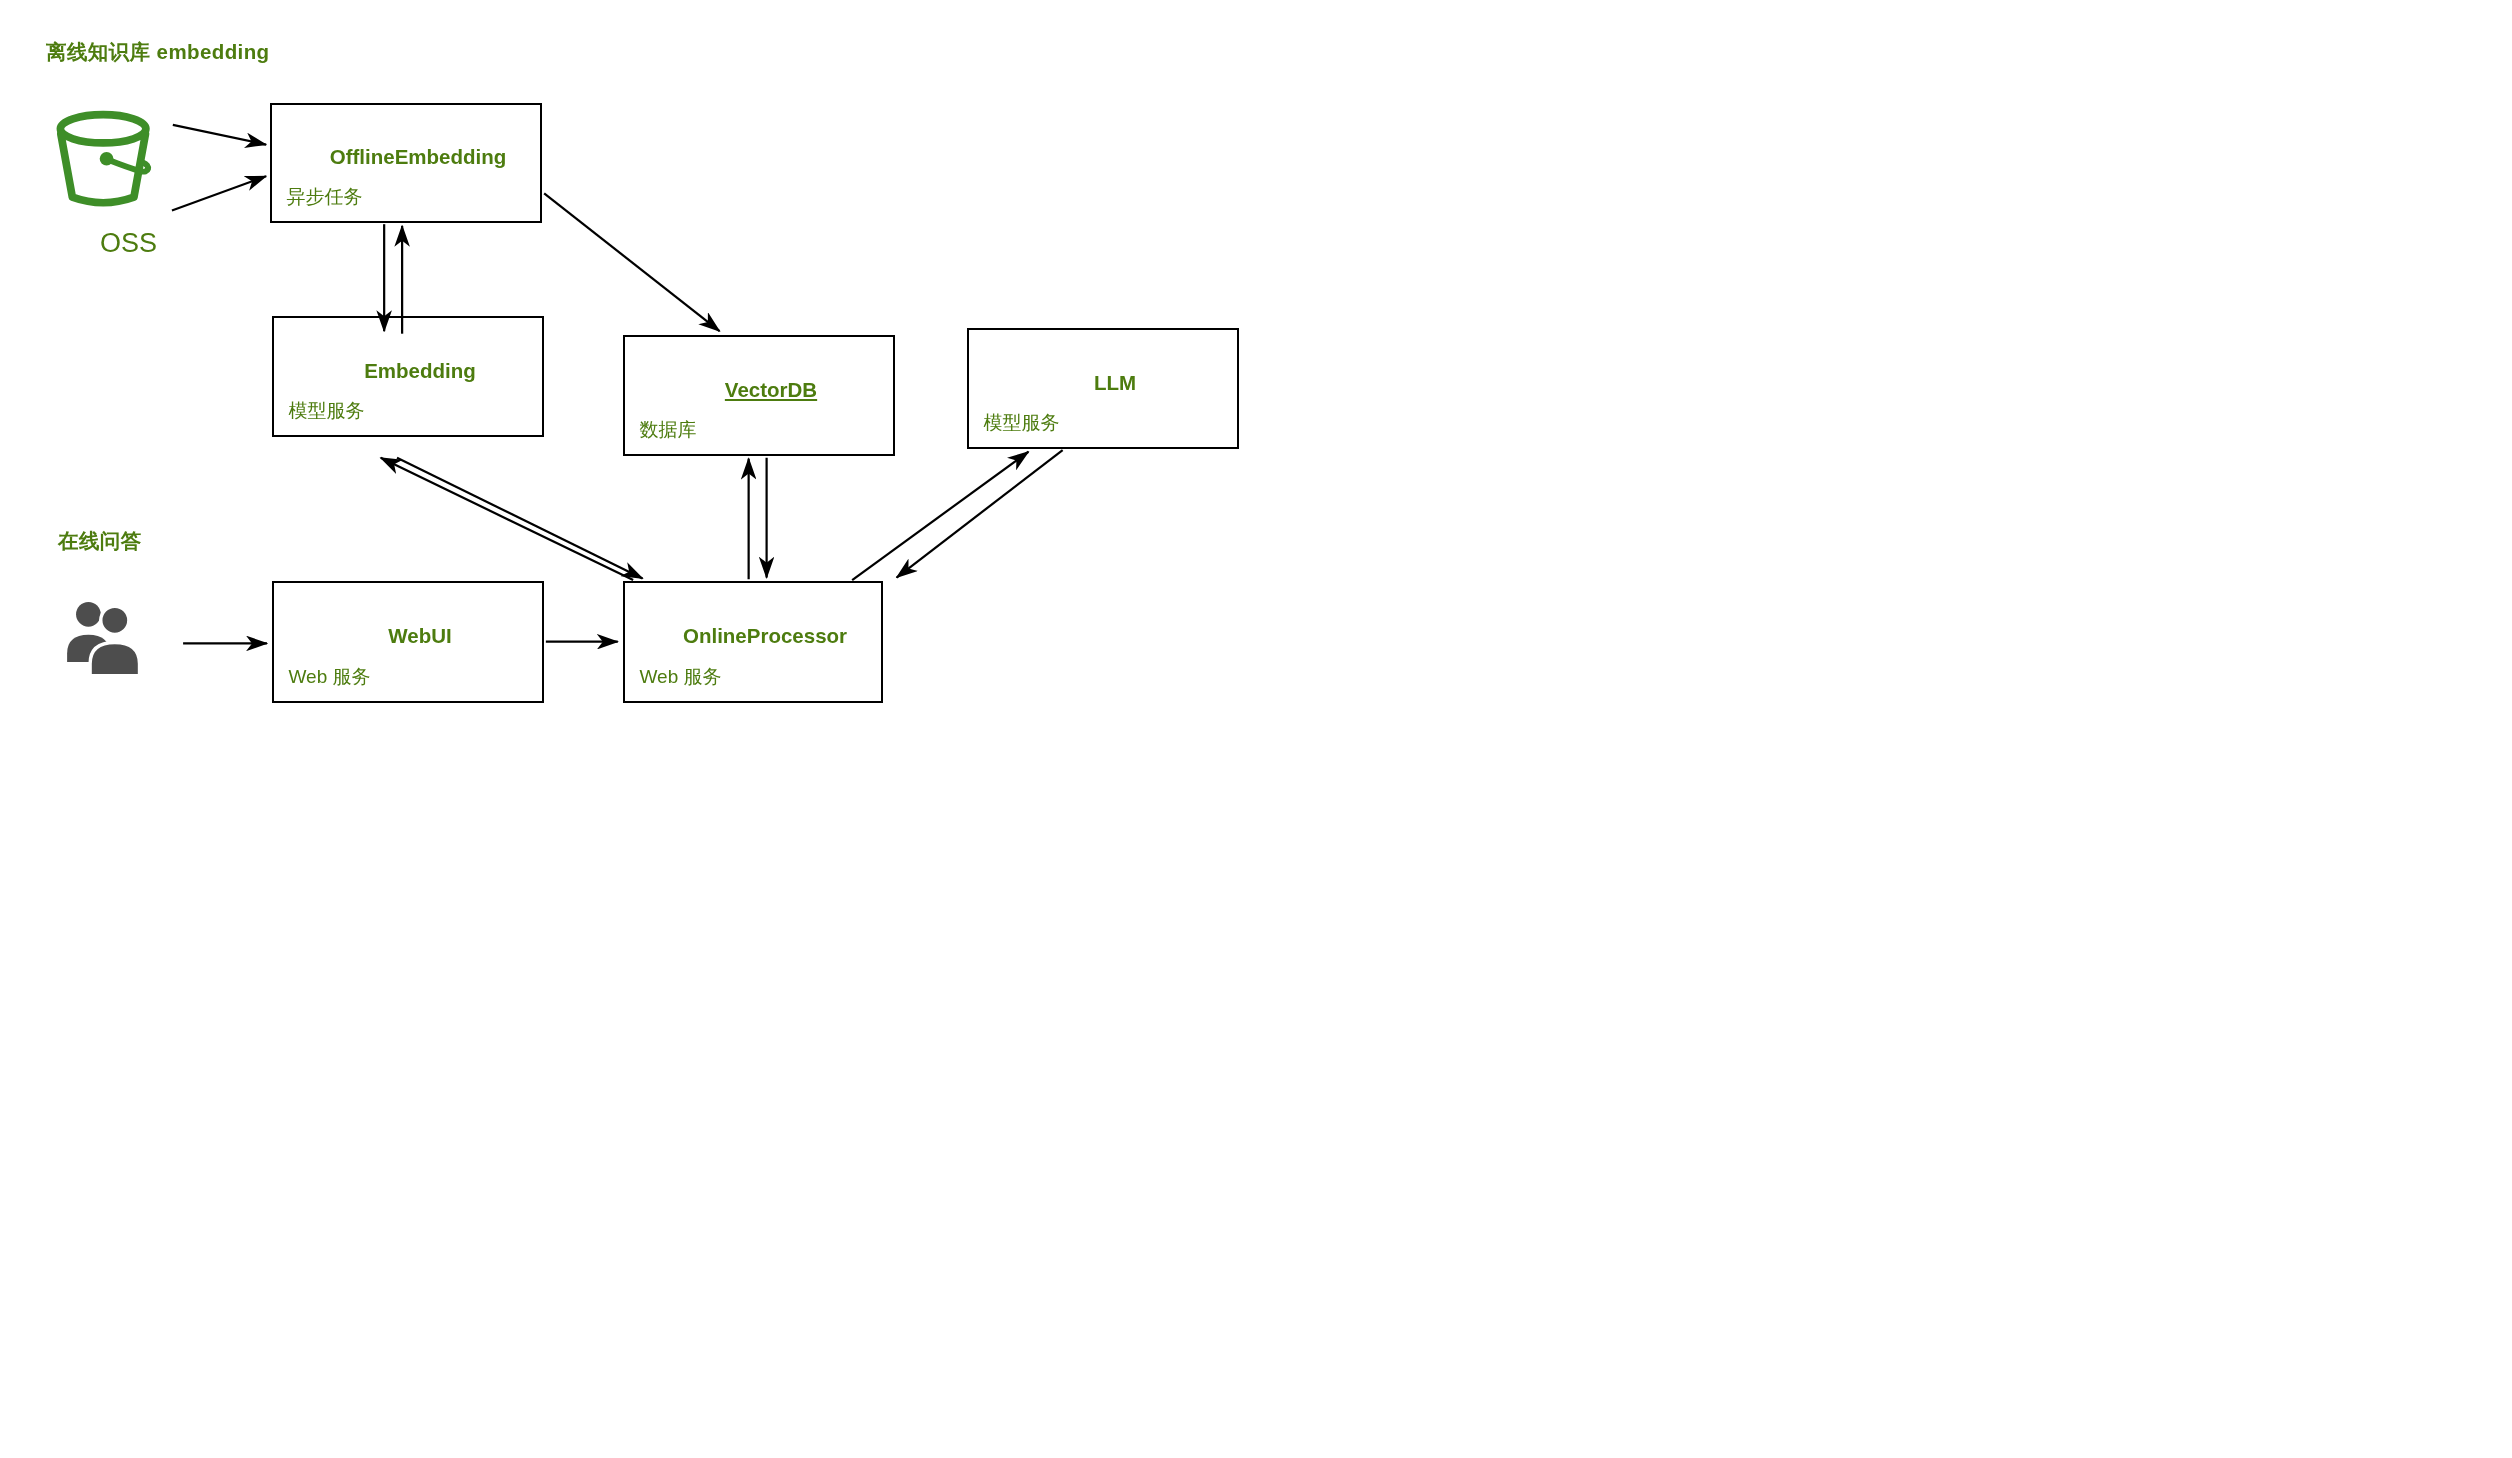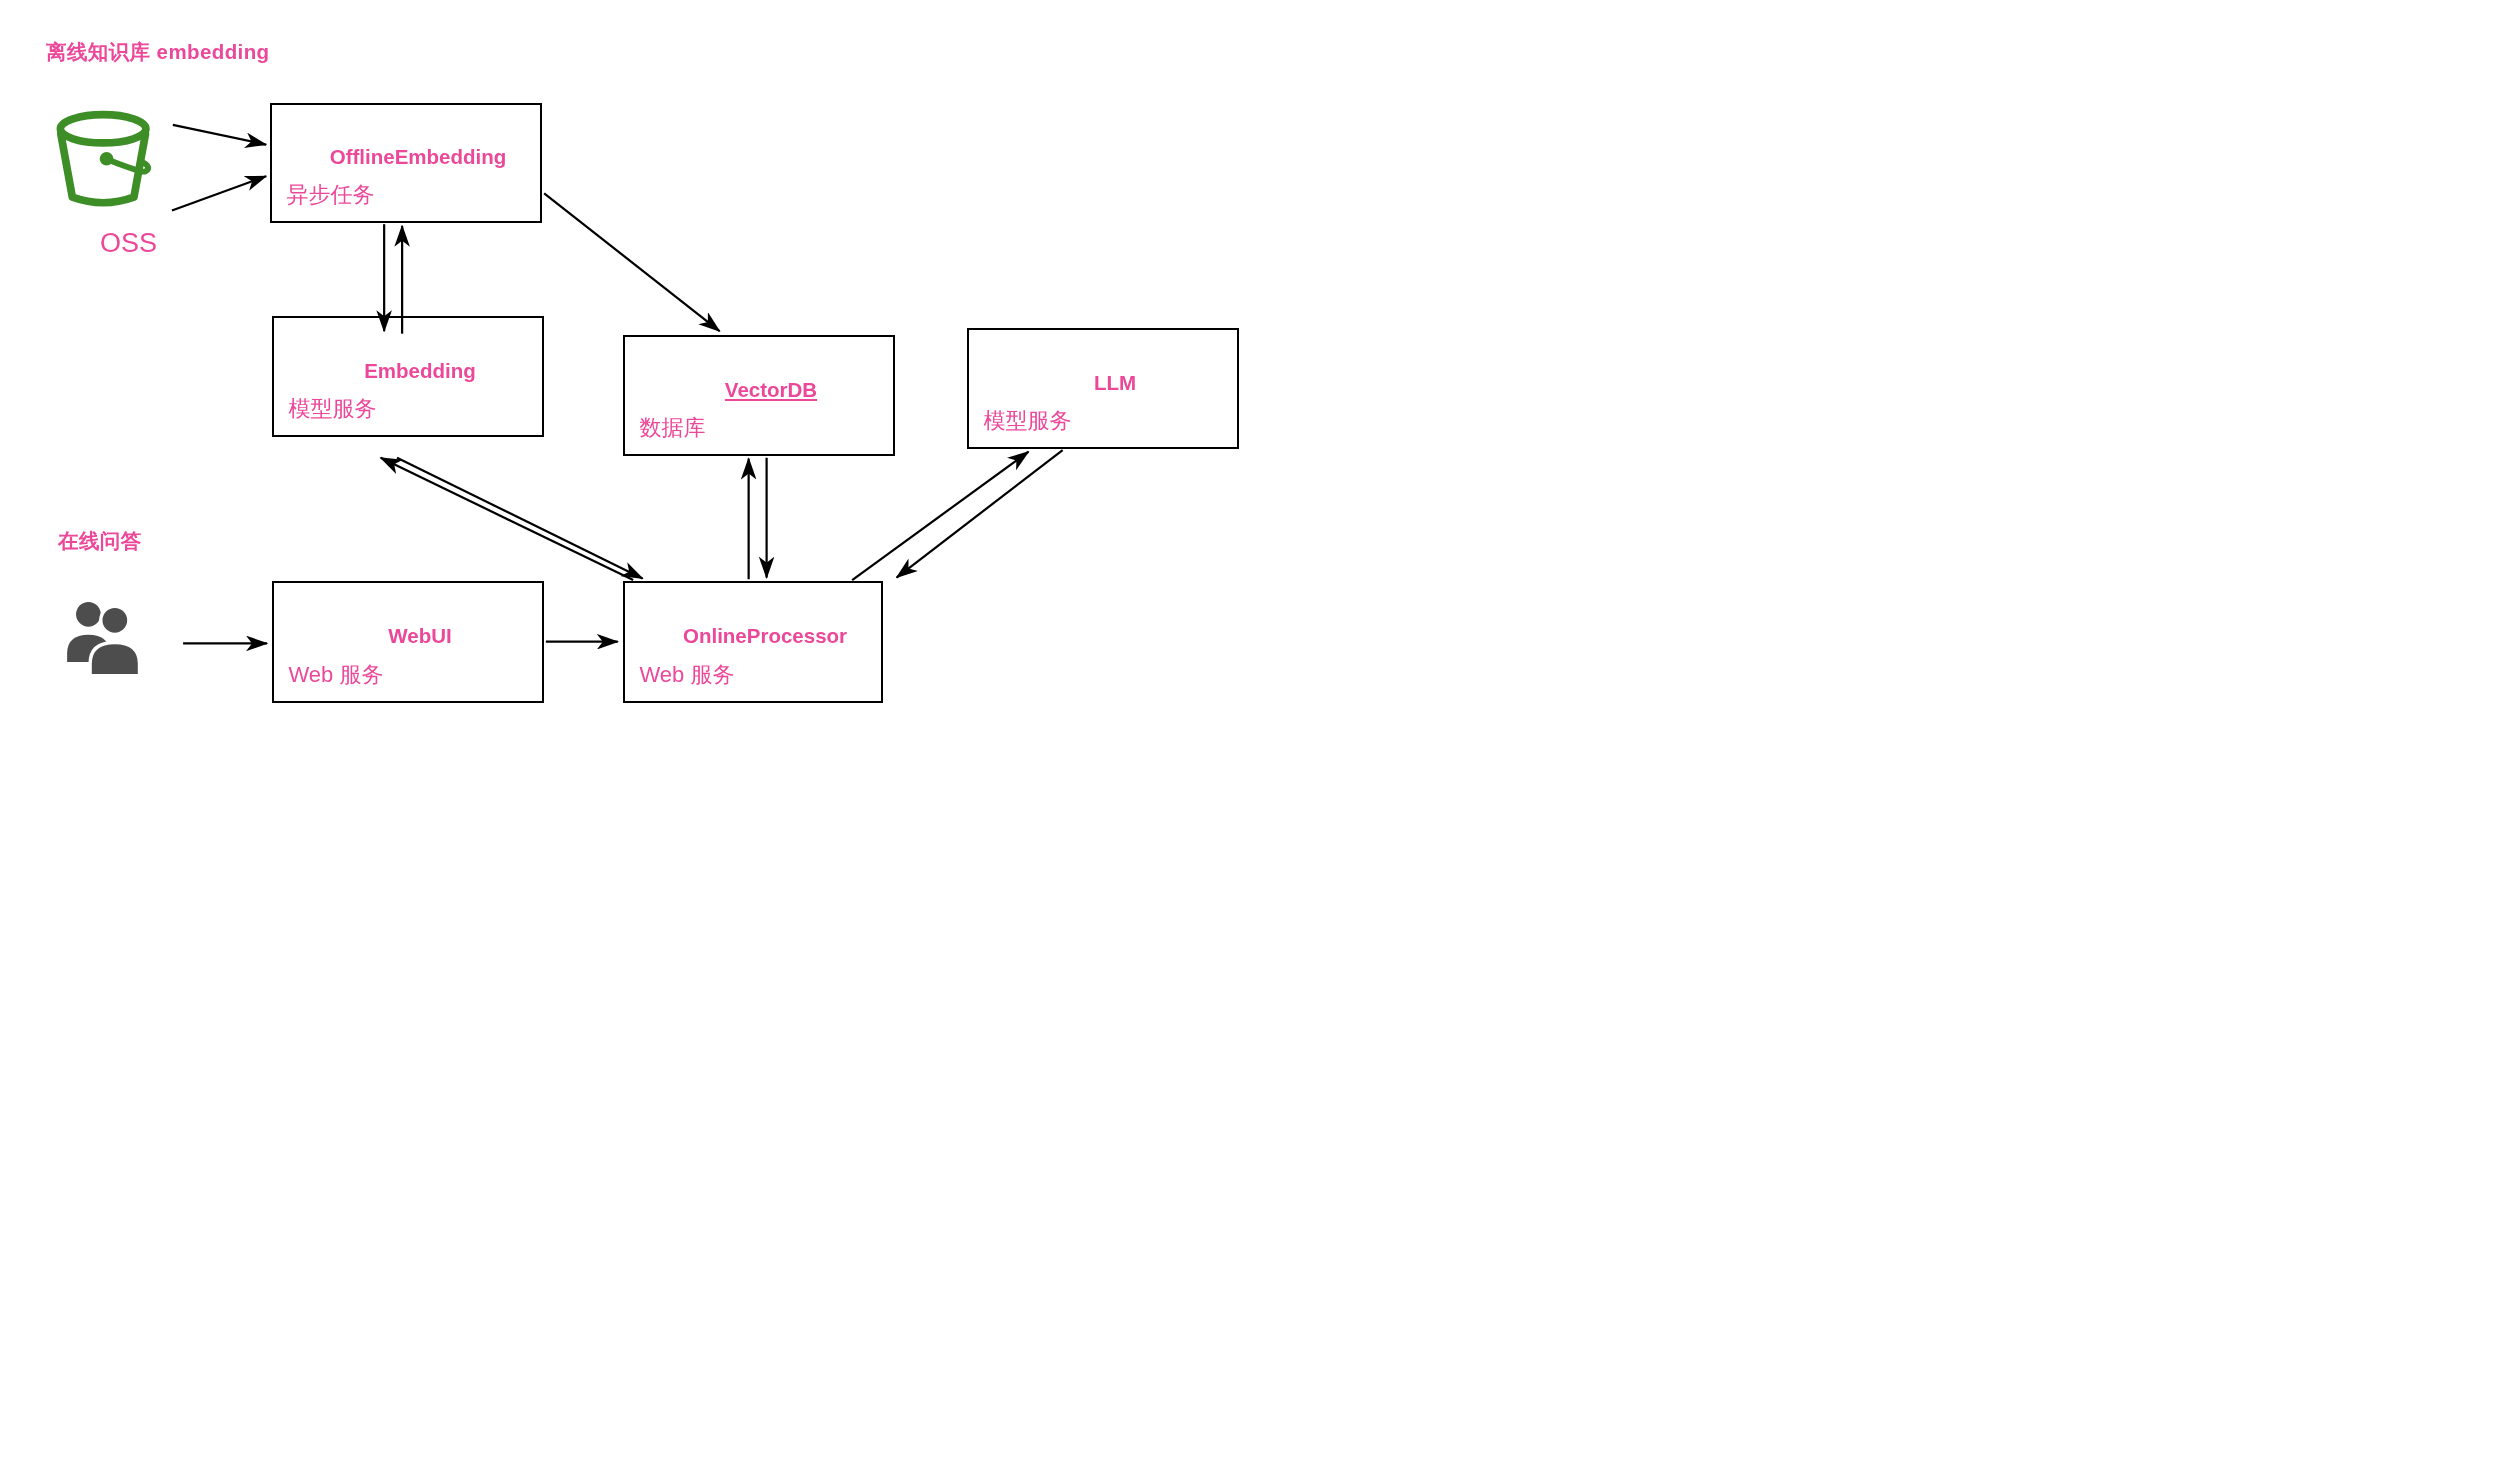--- a/index.html
+++ b/index.html
@@ -6,21 +6,21 @@
     margin: 0;
     padding: 0;
     background: #ffffff;
   }
   #canvas {
     position: relative;
     width: 1256px;
     height: 729px;
     background: #ffffff;
     font-family: "Liberation Sans", "DejaVu Sans", sans-serif;
-    color: #ec4899;
+    color: #4d7c0f;
     overflow: hidden;
   }
   .sec-title {
     position: absolute;
     font-size: 20.5px;
     font-weight: bold;
     letter-spacing: 0.4px;
     white-space: nowrap;
   }
   #title-offline { left: 46px; top: 38px; }
@@ -40,21 +40,21 @@
     font-size: 20.5px;
     font-weight: bold;
     text-align: center;
     margin-top: -12px;
     white-space: nowrap;
   }
   .node-sub {
     position: absolute;
     left: 14.5px;
     bottom: 11px;
-    font-size: 22px;
+    font-size: 19px;
     font-weight: normal;
     white-space: nowrap;
   }
   #node-offline-embedding { left: 270px;  top: 103px; width: 272px; height: 120px; }
   #node-embedding         { left: 272px;  top: 316px; width: 272px; height: 121px; }
   #node-vectordb          { left: 623px;  top: 335px; width: 272px; height: 121px; text-decoration: underline; }
   #node-llm               { left: 967px; top: 328px; width: 272px; height: 121px; }
   #node-webui             { left: 272px;  top: 581px; width: 272px; height: 122px; }
   #node-online-processor  { left: 623px;  top: 581px; width: 260px; height: 122px; }
 

